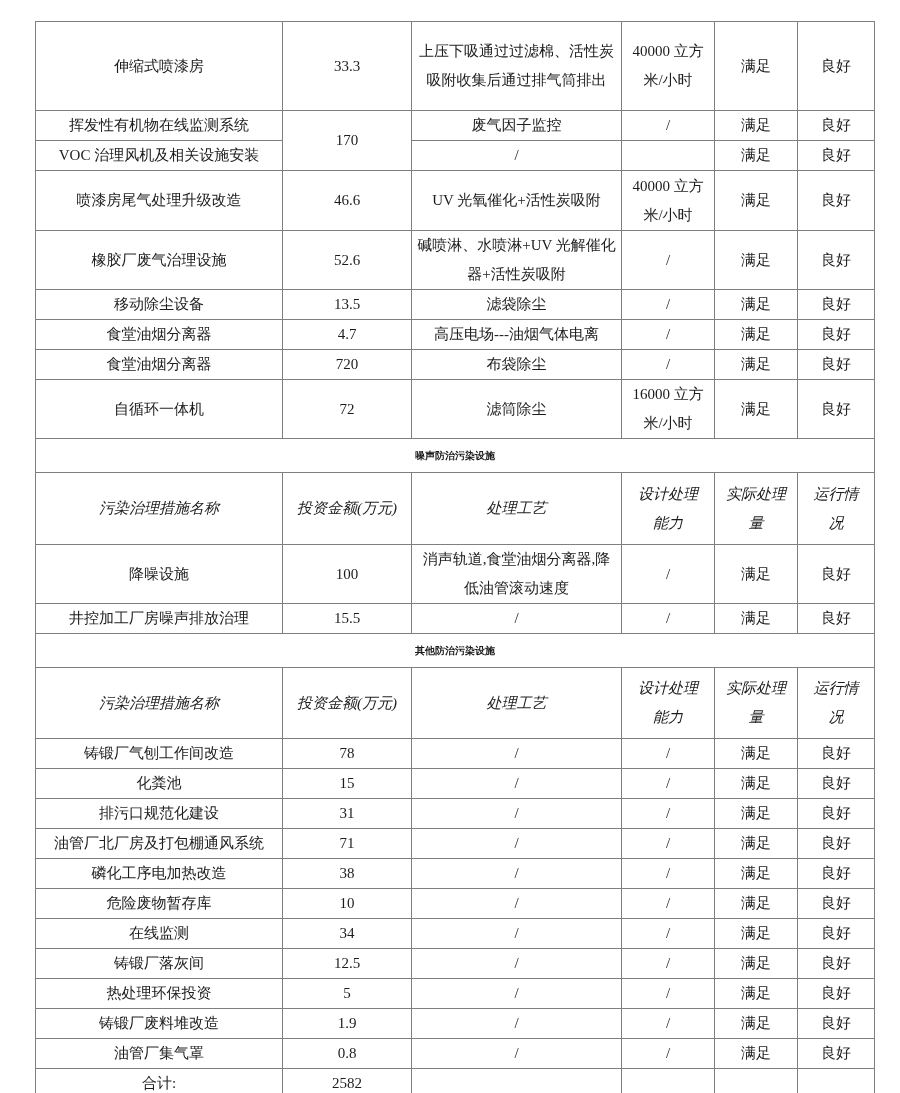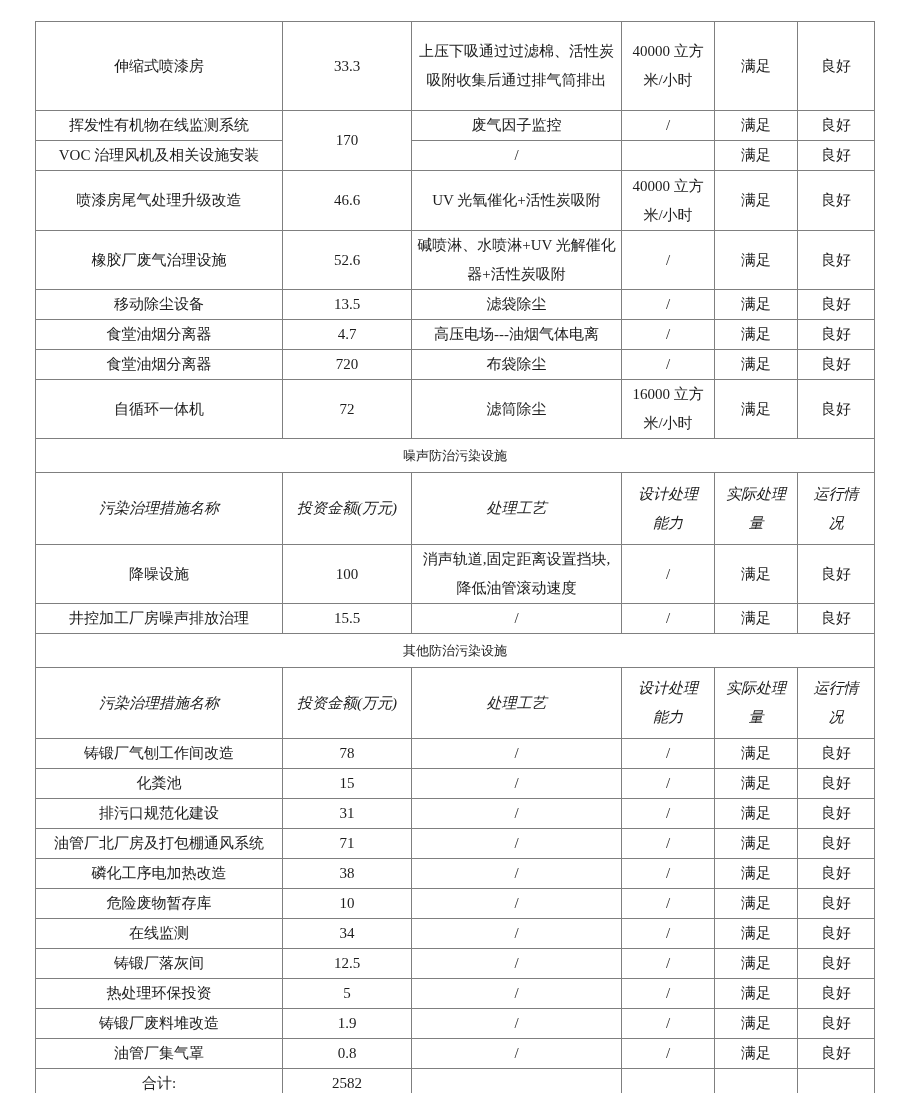--- a/index.html
+++ b/index.html
@@ -13,21 +13,21 @@
     font-size:15px;color:#1c1c1c;
   }
   td,th{
     border:1px solid #7f7f7f;
     text-align:center;vertical-align:middle;
     padding:0 4px;font-weight:normal;line-height:29px;
     overflow:hidden;word-break:break-all;
   }
   th{padding:0 10px;font-style:italic;}
   td.section-title{
-    font-weight:normal;font-size:13px;padding:0;
+    font-weight:bold;font-size:10px;padding:0;
   }
   tr.h89{height:89px}
   tr.h72{height:72px}
   tr.h71{height:71px}
   tr.h60{height:60px}
   tr.h58{height:58px}
   tr.h56{height:56px}
   tr.h54{height:54px}
   tr.h34{height:34px}
   tr.h29{height:29px}
@@ -126,21 +126,21 @@
     <th>污染治理措施名称</th>
     <th>投资金额(万元)</th>
     <th>处理工艺</th>
     <th>设计处理能力</th>
     <th>实际处理量</th>
     <th>运行情况</th>
   </tr>
   <tr class="h58">
     <td>降噪设施</td>
     <td>100</td>
-    <td>消声轨道,固定距离设置挡块,降低油管滚动速度</td>
+    <td>消声轨道,食堂油烟分离器,降低油管滚动速度</td>
     <td>/</td>
     <td>满足</td>
     <td>良好</td>
   </tr>
   <tr class="h29">
     <td>井控加工厂房噪声排放治理</td>
     <td>15.5</td>
     <td>/</td>
     <td>/</td>
     <td>满足</td>

